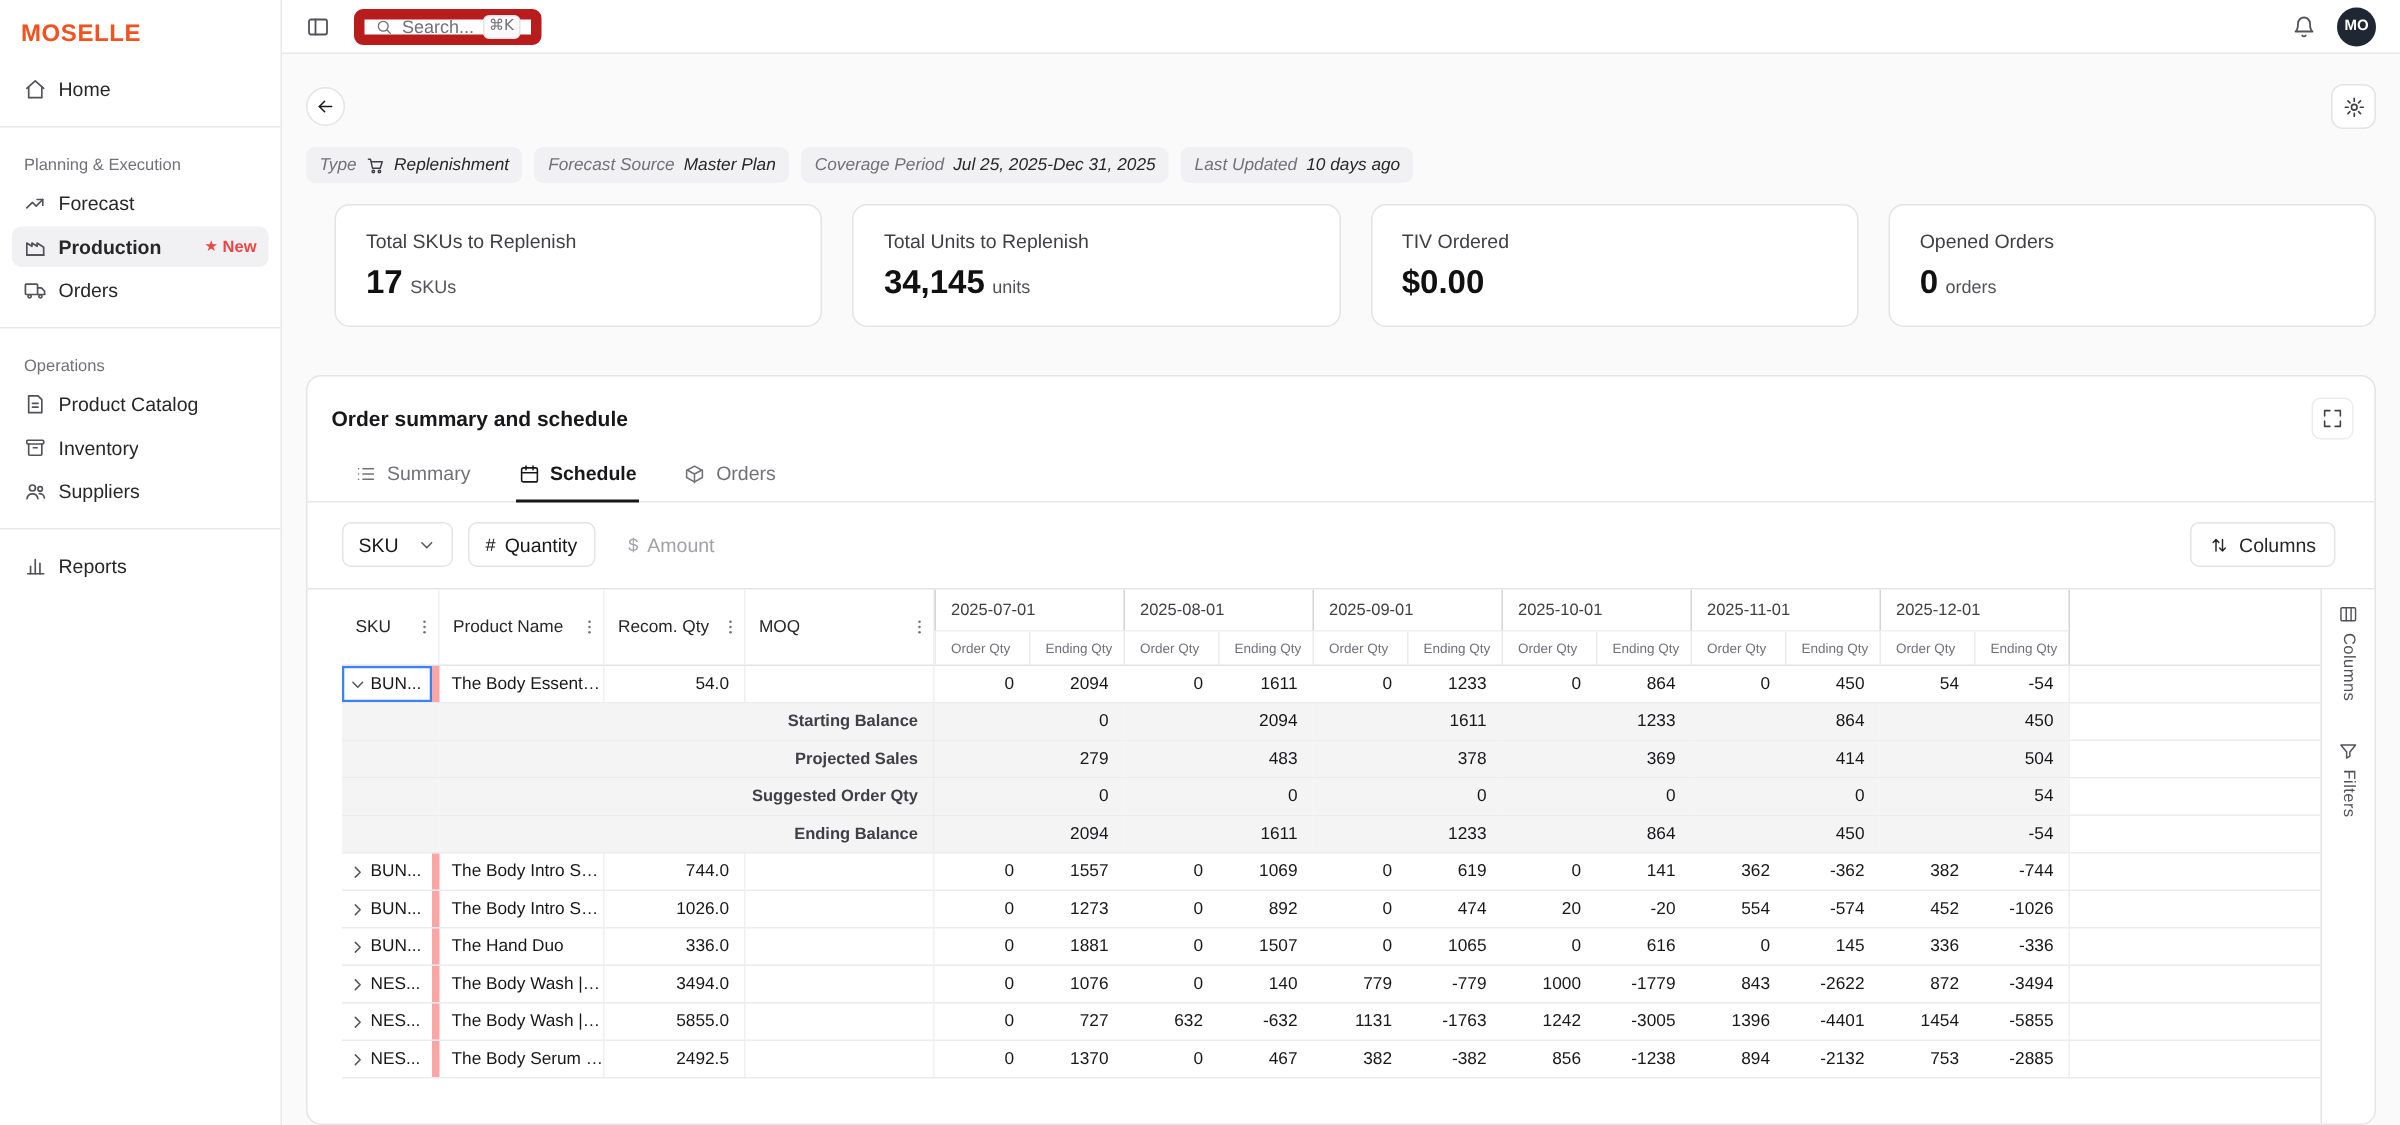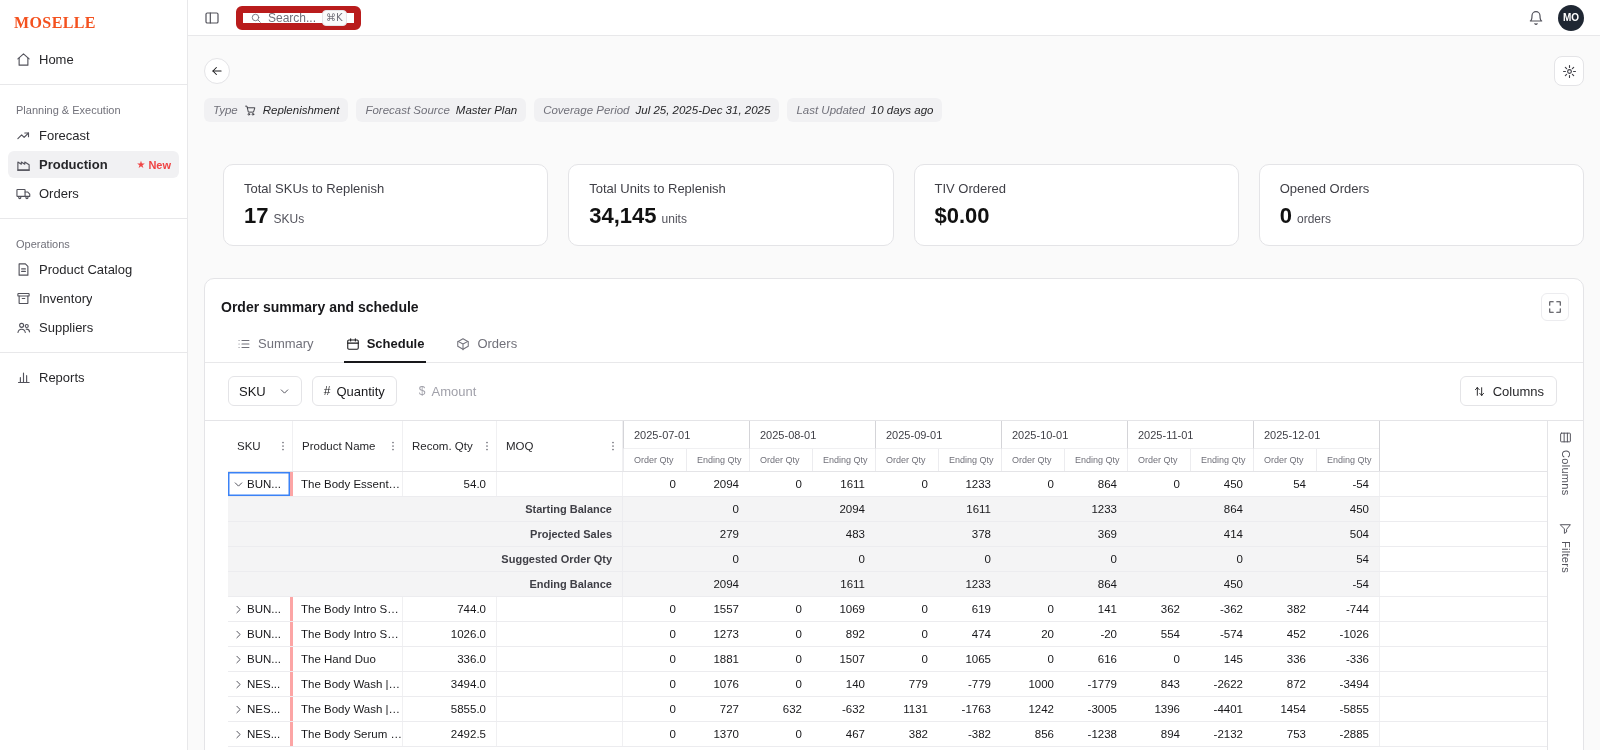--- a/index.html
+++ b/index.html
@@ -8,21 +8,21 @@
     width:1600px; height:750px; overflow:hidden;
     font-family:"Liberation Sans","DejaVu Sans",sans-serif;
     color:#18181b; background:#fff;
     -webkit-font-smoothing:antialiased;
   }
   svg.ic { fill:none; stroke:currentColor; stroke-width:1.8; stroke-linecap:round; stroke-linejoin:round; width:15px; height:15px; flex:none; }
   .app { display:flex; width:1600px; height:750px; overflow:hidden; }
 
   
   .sidebar { width:188px; flex:none; background:#fff; border-right:1px solid #e8e8ea; padding-top:10px; display:flex; flex-direction:column; }
-  .logo { padding:4px 14px 12px; font-size:16px; font-weight:800; color:#f4511e; letter-spacing:.4px;font-family:Liberation Serif, serif; }
+  .logo { padding:4px 14px 12px; font-size:16px; font-weight:800; color:#f4511e; letter-spacing:.4px; }
   .sb-label { padding:10px 16px 4px; font-size:11px; color:#71717a; }
   .sb-items { padding:2px 8px; display:flex; flex-direction:column; gap:2px; }
   .sb-item { display:flex; align-items:center; gap:8px; height:27px; padding:0 8px; border-radius:6px; font-size:13px; color:#27272a; cursor:pointer; }
   .sb-item .ic { width:15px; height:15px; color:#52525b; }
   .sb-item.active { background:#f1f1f3; font-weight:600; }
   .sb-badge { margin-left:auto; color:#ef4444; font-size:11px; font-weight:600; display:flex; align-items:center; gap:3px; }
   .star { font-family:"DejaVu Sans",sans-serif; font-size:10px; }
   .sb-div { height:1px; background:#e8e8ea; margin:9px 0; }
 
   
@@ -45,21 +45,21 @@
   .page-title { margin:0; font-size:24px; font-weight:700; letter-spacing:-.2px; }
   .gear-btn { margin-left:auto; width:30px; height:30px; border:1px solid #e4e4e7; border-radius:8px; background:#fff; color:#3f3f46; display:flex; align-items:center; justify-content:center; cursor:pointer; }
 
   .meta-row { display:flex; gap:8px; margin-top:12px;font-style:italic; }
   .chip { display:flex; align-items:center; gap:6px; background:#f1f1f3; border-radius:6px; height:24px; padding:0 9px; font-size:11.5px; }
   .chip-label { color:#71717a; }
   .chip-value { color:#27272a; font-weight:500; }
   .chip .ic { width:13px; height:13px; color:#3f3f46; }
 
   
-  .stats { display:grid; grid-template-columns:repeat(4,1fr); gap:20px; margin-top:42px;padding-left:19px; }
+  .stats { display:grid; grid-template-columns:repeat(4,1fr); gap:20px; margin-top:14px;padding-left:19px; }
   .card { background:#fff; border:1px solid #e4e4e7; border-radius:10px; padding:16px 20px; height:82px; }
   .card-label { font-size:13px; color:#3f3f46; }
   .card-value { margin-top:7px; display:flex; align-items:baseline; gap:5px; }
   .card-value .val { font-size:22px; font-weight:700; color:#111; }
   .card-value .unit { font-size:12px; color:#52525b; }
 
   
   .panel { margin-top:32px; background:#fff; border:1px solid #e4e4e7; border-radius:10px; height:500px; display:flex; flex-direction:column; overflow:hidden; }
   .panel-head { display:flex; align-items:center; justify-content:space-between; padding:14px 14px 6px 16px; }
   .panel-title { margin:0; font-size:14px; font-weight:700; }
@@ -86,21 +86,21 @@
   .t-head, .t-row { display:grid; grid-template-columns:65px 110px 94px 126px repeat(12,63px) minmax(0,1fr); }
   .t-head { grid-template-rows:28px 22px; border-bottom:1px solid #e4e4e7; }
   .hf { display:flex; align-items:center; padding:0 3px 0 9px; font-size:11.5px; color:#27272a; border-right:1px solid #f0f0f2; cursor:pointer; }
   .hf .dots { margin-left:auto; width:12px; height:12px; color:#71717a; }
   .hm { display:flex; align-items:center; padding-left:10px; font-size:11px; color:#3f3f46; border-left:1px solid #d4d4d8; border-bottom:1px solid #f0f0f2; }
   .hs { display:flex; align-items:center; padding-left:10px; font-size:9px; color:#71717a; border-left:1px solid #ececef; white-space:nowrap; overflow:hidden; }
   .hl { border-left:1px solid #d4d4d8; }
   .t-row { height:25px; border-bottom:1px solid #ececef; }
   .c { display:flex; align-items:center; font-size:11.5px; color:#18181b; min-width:0; }
   .c.num { justify-content:flex-end; padding-right:10px; }
-  .c.sku { padding-left:4px; gap:2px; border-right:3px solid #fca5a5; cursor:pointer; }
+  .c.sku { padding-left:4px; gap:2px; border-right:5px solid #fca5a5; cursor:pointer; }
   .c.sku .chev { width:13px; height:13px; color:#52525b; }
   .c.prod { padding-left:8px; border-right:1px solid #f0f0f2; }
   .c.recom { border-right:1px solid #f0f0f2; }
   .c.moq { border-right:1px solid #f0f0f2; }
   .c.lo { border-left:1px solid #f0f0f2; }
   .trunc { overflow:hidden; text-overflow:ellipsis; white-space:nowrap; }
   .sel { box-shadow:inset 0 0 0 1.5px #3b82f6; }
   .t-row.detail .c { background:#f4f4f5; }
   .t-row.detail .c.lo { background:transparent; }
   .dlabel { justify-content:flex-end; padding-right:10px; font-size:11px; color:#3f3f46; border-right:1px solid #ececef;font-weight:bold; }

